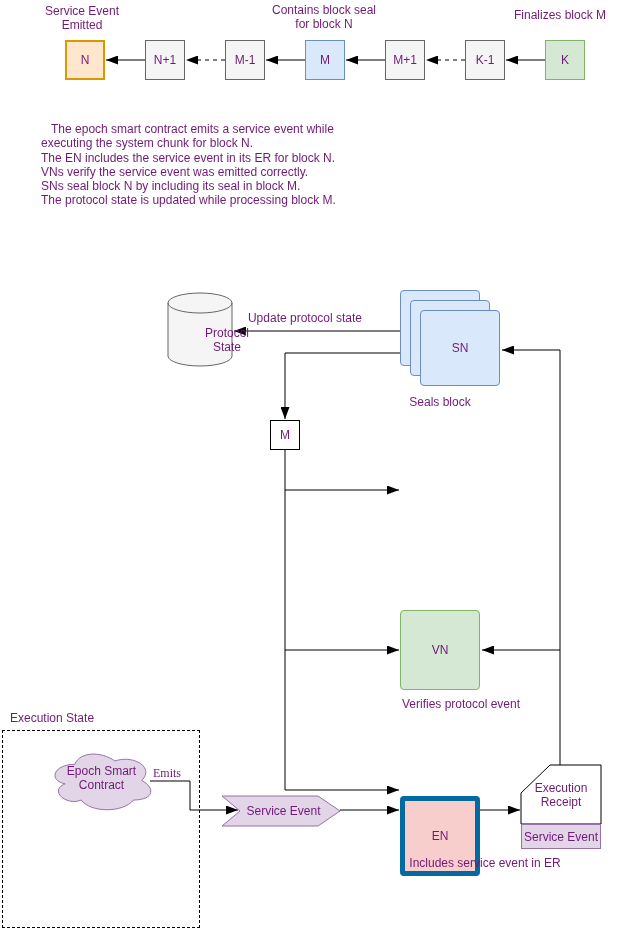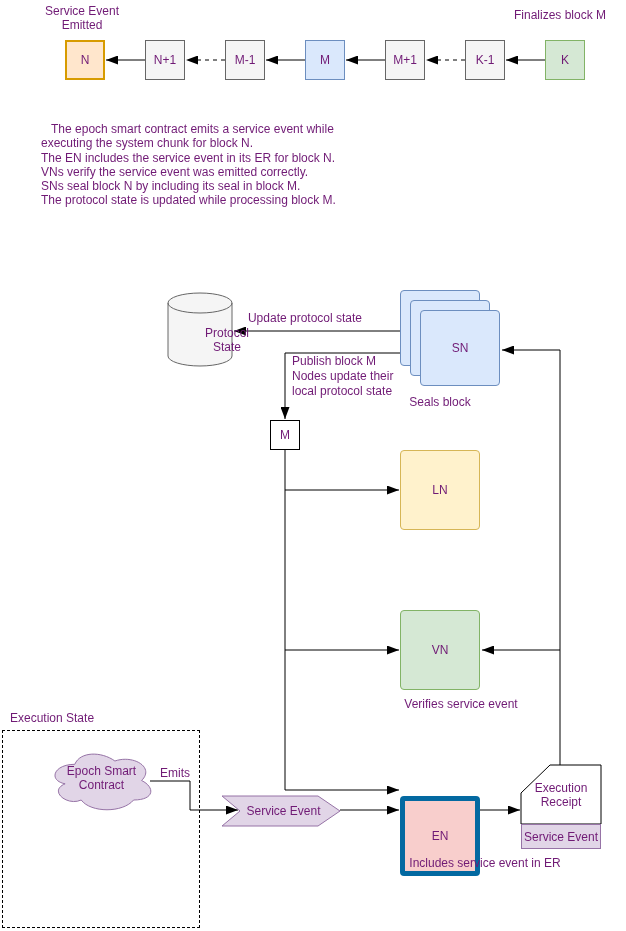--- a/index.html
+++ b/index.html
@@ -84,64 +84,62 @@
              C90.8,813 122.9,813 133.6,800 C155,800 155,787 141.6,780.5
              C155,767.5 133.6,754.5 114.9,761 C101.5,751.3 80.1,751.3 74.8,764.3 Z" fill="#e1d5e7" stroke="#9673a6"></path>
 
     <polygon points="222,796 318,796 340,811 318,826 222,826 240,811" fill="#e1d5e7" stroke="#9673a6"></polygon>
 
     <polygon points="550,765 601,765 601,824 521,824 521,793" fill="#ffffff" stroke="#000000"></polygon>
   </svg>
 
   <div class="lbl" style="left:12px;top:4px;width:140px;">Service Event
 Emitted</div>
+  <div class="lbl" style="left:234px;top:3px;width:180px;">Contains block seal
+for block N</div>
   <div class="lbl" style="left:480px;top:8px;width:160px;">Finalizes block M</div>
 
   <div class="block b-orange" style="left:65px;">N</div>
   <div class="block" style="left:145px;">N+1</div>
   <div class="block" style="left:225px;">M-1</div>
   <div class="block b-blue" style="left:305px;">M</div>
   <div class="block" style="left:385px;">M+1</div>
   <div class="block" style="left:465px;">K-1</div>
   <div class="block b-green" style="left:545px;">K</div>
 
   <div class="para">   The epoch smart contract emits a service event while
 executing the system chunk for block N.
 The EN includes the service event in its ER for block N.
 VNs verify the service event was emitted correctly.
 SNs seal block N by including its seal in block M.
 The protocol state is updated while processing block M.</div>
 
   <div class="lbl" style="left:235px;top:311px;width:140px;">Update protocol state</div>
-  <div class="lbl lbl-left" style="left:292px;top:354px;width:120px;line-height:15px;">Publish block M
-Nodes update their
-local protocol state</div>
 
   <div class="lbl cyl-text">Protocol
 State</div>
 
   <div class="node n-blue sn-back"></div>
   <div class="node n-blue sn-mid"></div>
   <div class="node n-blue sn-front">SN</div>
   <div class="lbl" style="left:380px;top:395px;width:120px;">Seals block</div>
 
   <div class="m-square">M</div>
 
-  <div class="node n-yellow">LN</div>
   <div class="node n-green">VN</div>
-  <div class="lbl" style="left:381px;top:697px;width:160px;">Verifies service event</div>
+  <div class="lbl" style="left:381px;top:697px;width:160px;">Verifies protocol event</div>
   <div class="node n-red">EN</div>
   <div class="lbl" style="left:385px;top:856px;width:200px;">Includes service event in ER</div>
 
   <div class="exec-state"></div>
   <div class="lbl lbl-left" style="left:10px;top:711px;width:140px;">Execution State</div>
 
   <div class="lbl cloud-text">Epoch Smart
 Contract</div>
-  <div class="lbl" style="left:150px;top:766px;width:50px;">Emits</div>
+  <div class="lbl" style="left:142px;top:766px;width:50px;font-family:Liberation Serif, serif;">Emits</div>
 
   <div class="flexcenter se-text">Service Event</div>
 
   <div class="flexcenter receipt-text">Execution
 Receipt</div>
   <div class="flexcenter receipt-band">Service Event</div>
 
 </div>
 
 </body></html>

